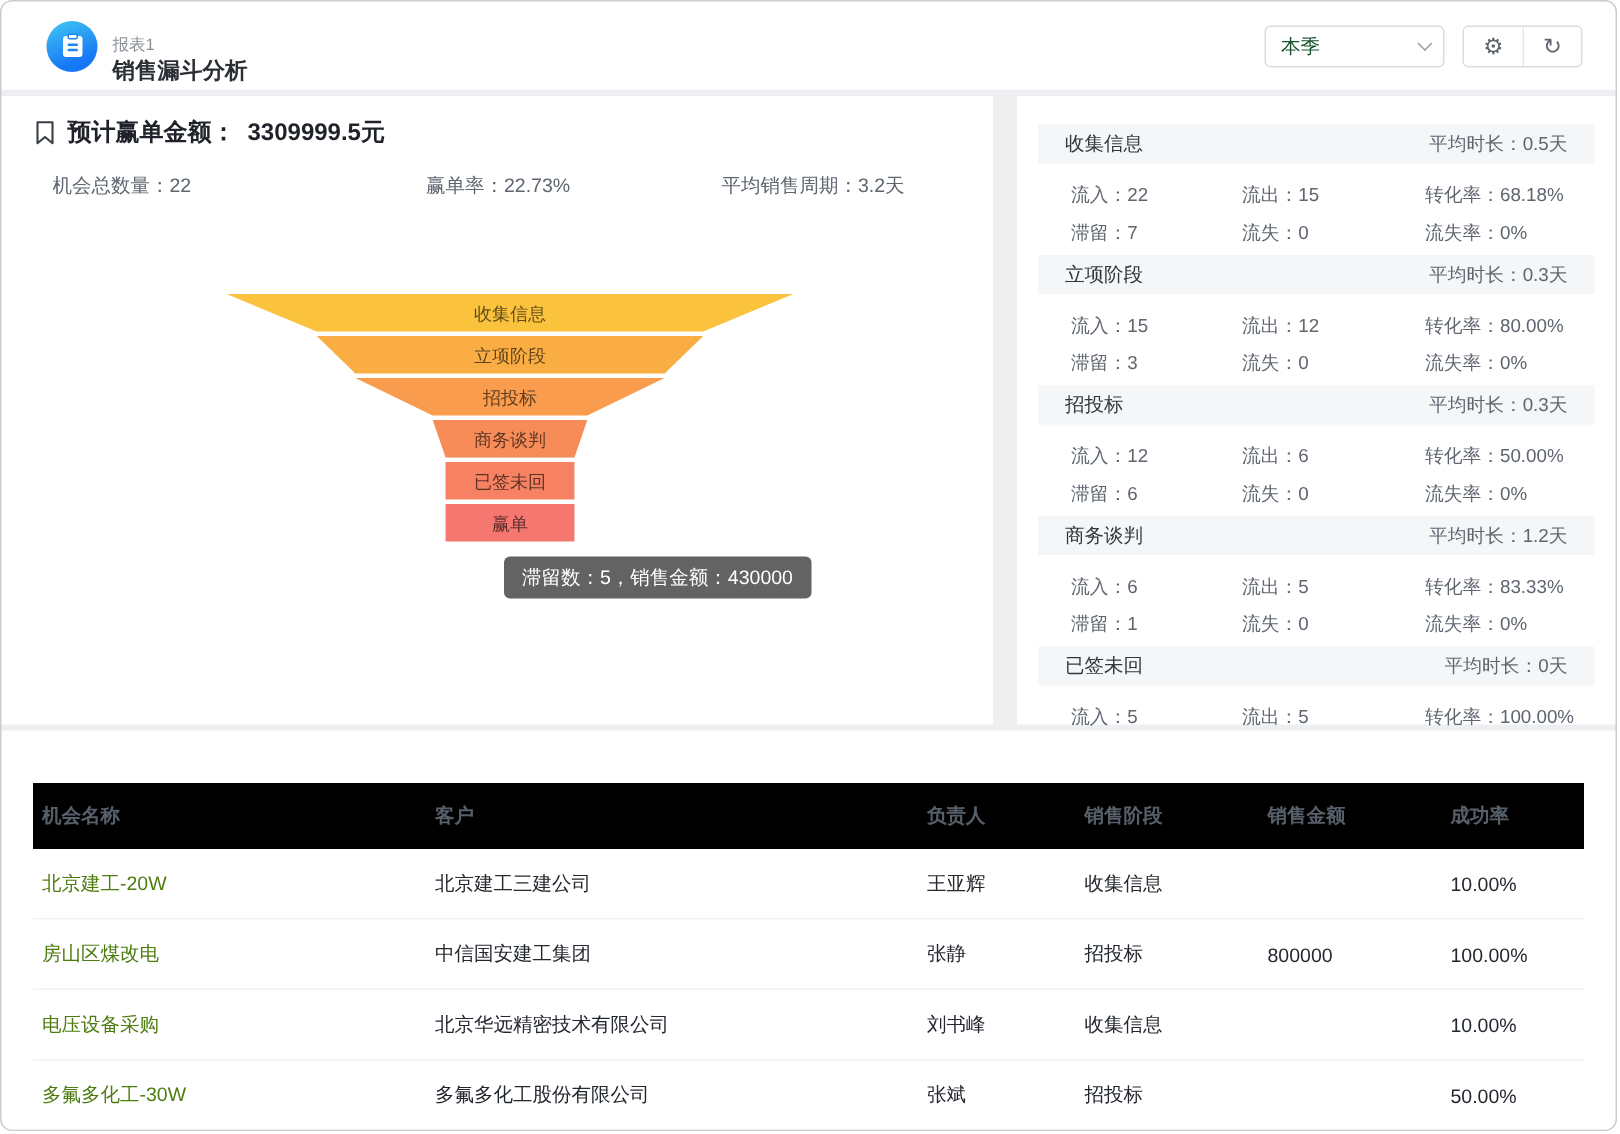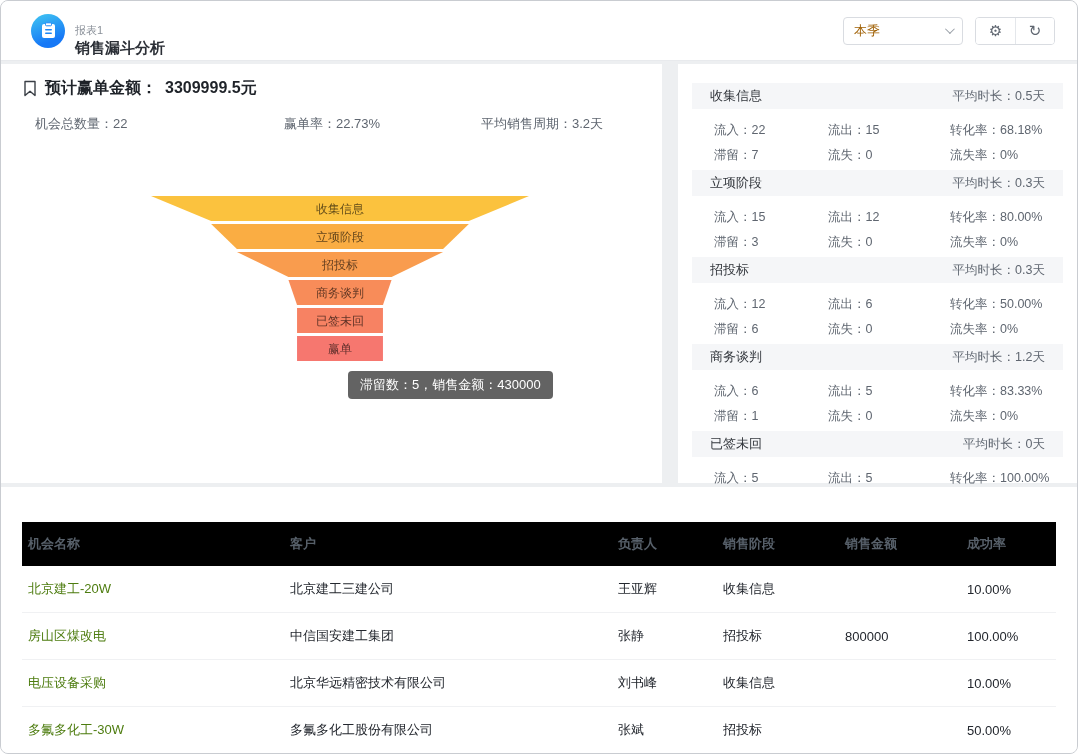--- a/index.html
+++ b/index.html
@@ -12,21 +12,21 @@
             border-bottom:1px solid #e8eaed; display:flex; align-items:center; padding:0 16px; }
   .logo { width:34px; height:34px; border-radius:50%; margin-left:14px;
           background:linear-gradient(160deg,#41c7f2 0%,#1678f6 75%);
           display:flex; align-items:center; justify-content:center; }
   .title-block { margin-left:10px; line-height:1.2; }
   .report-tag { font-size:11px; color:#8a9099;margin-top:20px; }
   .report-title { font-size:15px; font-weight:bold; color:#2b2f36; margin-top:1px; }
   .topbar-right { margin-left:auto; display:flex; align-items:center; gap:12px; padding-right:6px; }
   .select { width:120px; height:28px; border:1px solid #d9dce1; border-radius:4px; background:#fff;
             display:flex; align-items:center; justify-content:space-between; padding:0 10px; cursor:pointer; }
-  .select-label { font-size:13px; color:#a16207; }
+  .select-label { font-size:13px; color:#14532d; }
   .chev { width:7px; height:7px; border-right:1.5px solid #9aa0a8; border-bottom:1.5px solid #9aa0a8;
           transform:rotate(45deg) translateY(-2px); }
   .btn-group { height:28px; border:1px solid #d9dce1; border-radius:4px; background:#fff;
                display:flex; align-items:stretch; overflow:hidden; }
   .icon-btn { width:39px; display:flex; align-items:center; justify-content:center; cursor:pointer;
               font-size:15px; color:#5f6670; background:#fff; border:none; }
   .icon-btn + .icon-btn { border-left:1px solid #e4e7eb; }
 
   
   .card-left  { position:absolute; left:0;  top:63px; width:661px; height:419px; background:#fff; }
@@ -36,21 +36,21 @@
 
   
   .win-line { position:absolute; left:22px; top:14px; display:flex; align-items:center; gap:8px; }
   .win-label,.win-value { font-size:16px; font-weight:bold; color:#1f2329; }
   .stat { position:absolute; top:51px; font-size:13px; color:#5f6670; }
   .stat b { font-weight:normal; color:#5f6670; }
   .stat1 { left:34px; } .stat2 { left:283px; } .stat3 { left:480px; }
 
   .funnel-svg { position:absolute; left:0; top:126px; }
   .funnel-svg text { fill:rgba(0,0,0,0.62); font-size:12px; font-family:"Liberation Sans","DejaVu Sans",sans-serif; }
-  .tooltip { position:absolute; left:347px; top:307px; height:28px; padding:0 12px;
+  .tooltip { position:absolute; left:335px; top:307px; height:28px; padding:0 12px;
              background:rgba(55,55,55,0.78); border-radius:4px; color:#fff; font-size:13px;
              display:flex; align-items:center; white-space:nowrap; }
 
   
   .sec-head { height:26px; background:#f5f6f8; display:flex; align-items:center;
               justify-content:space-between; padding:0 18px; margin-bottom:9px; }
   .sec-name { font-size:13px; color:#33373d; }
   .sec-avg  { font-size:12.5px; color:#5f6670; }
   .sec-row  { display:grid; grid-template-columns:114px 122px 1fr; padding-left:22px;
               height:24px; align-items:center; margin-bottom:1px; }

